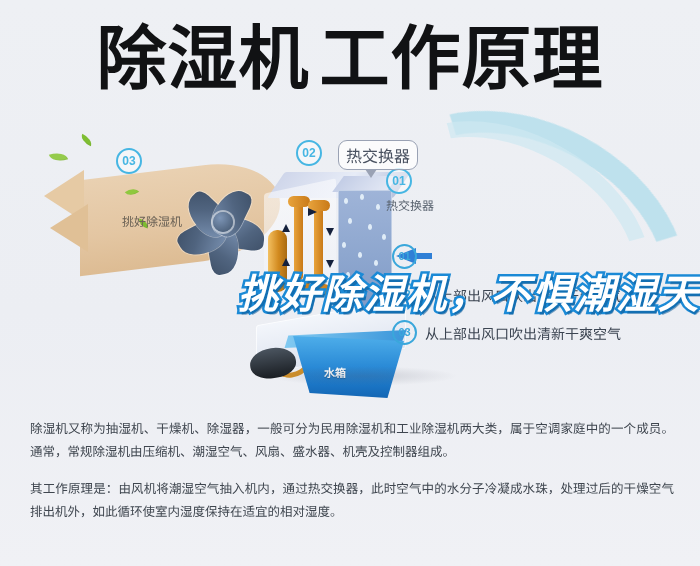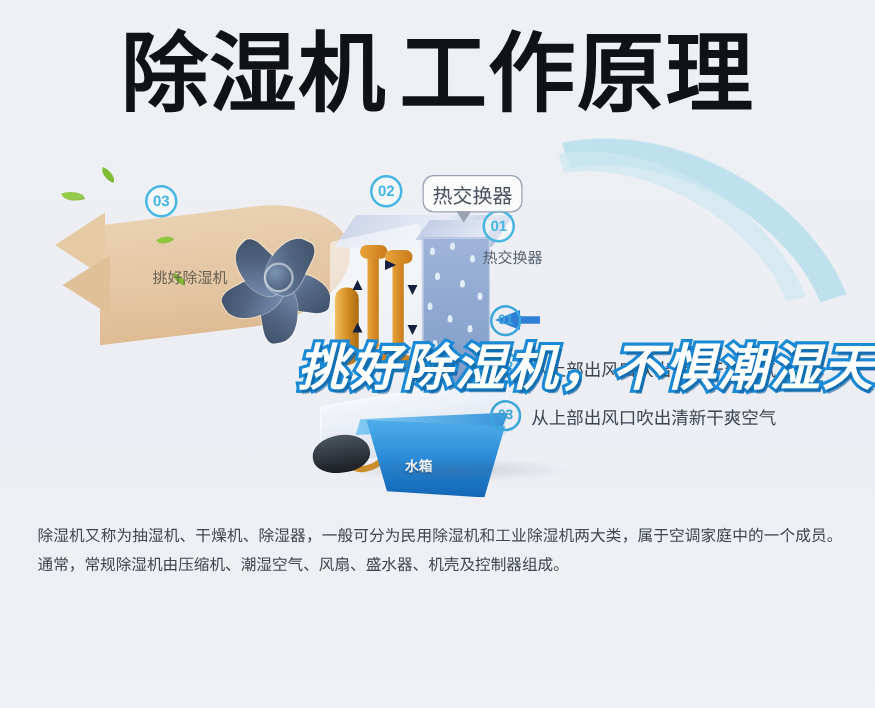--- a/index.html
+++ b/index.html
@@ -425,15 +425,16 @@
       <div class="step-txt">从上部出风口吹出清新干爽空气</div>
     </div>
   </div>
 
   <div class="overlay">
     <span class="overlay-text">挑好除湿机，不惧潮湿天</span>
   </div>
 
   <div class="copy">
     <p>除湿机又称为抽湿机、干燥机、除湿器，一般可分为民用除湿机和工业除湿机两大类，属于空调家庭中的一个成员。通常，常规除湿机由压缩机、潮湿空气、风扇、盛水器、机壳及控制器组成。</p>
+    <p class="second">其工作原理是：由风机将潮湿空气抽入机内，通过热交换器，此时空气中的水分子冷凝成水珠，处理过后的干燥空气排出机外，如此循环使室内湿度保持在适宜的相对湿度。</p>
   </div>
 
 </div>
 
 </body></html>

